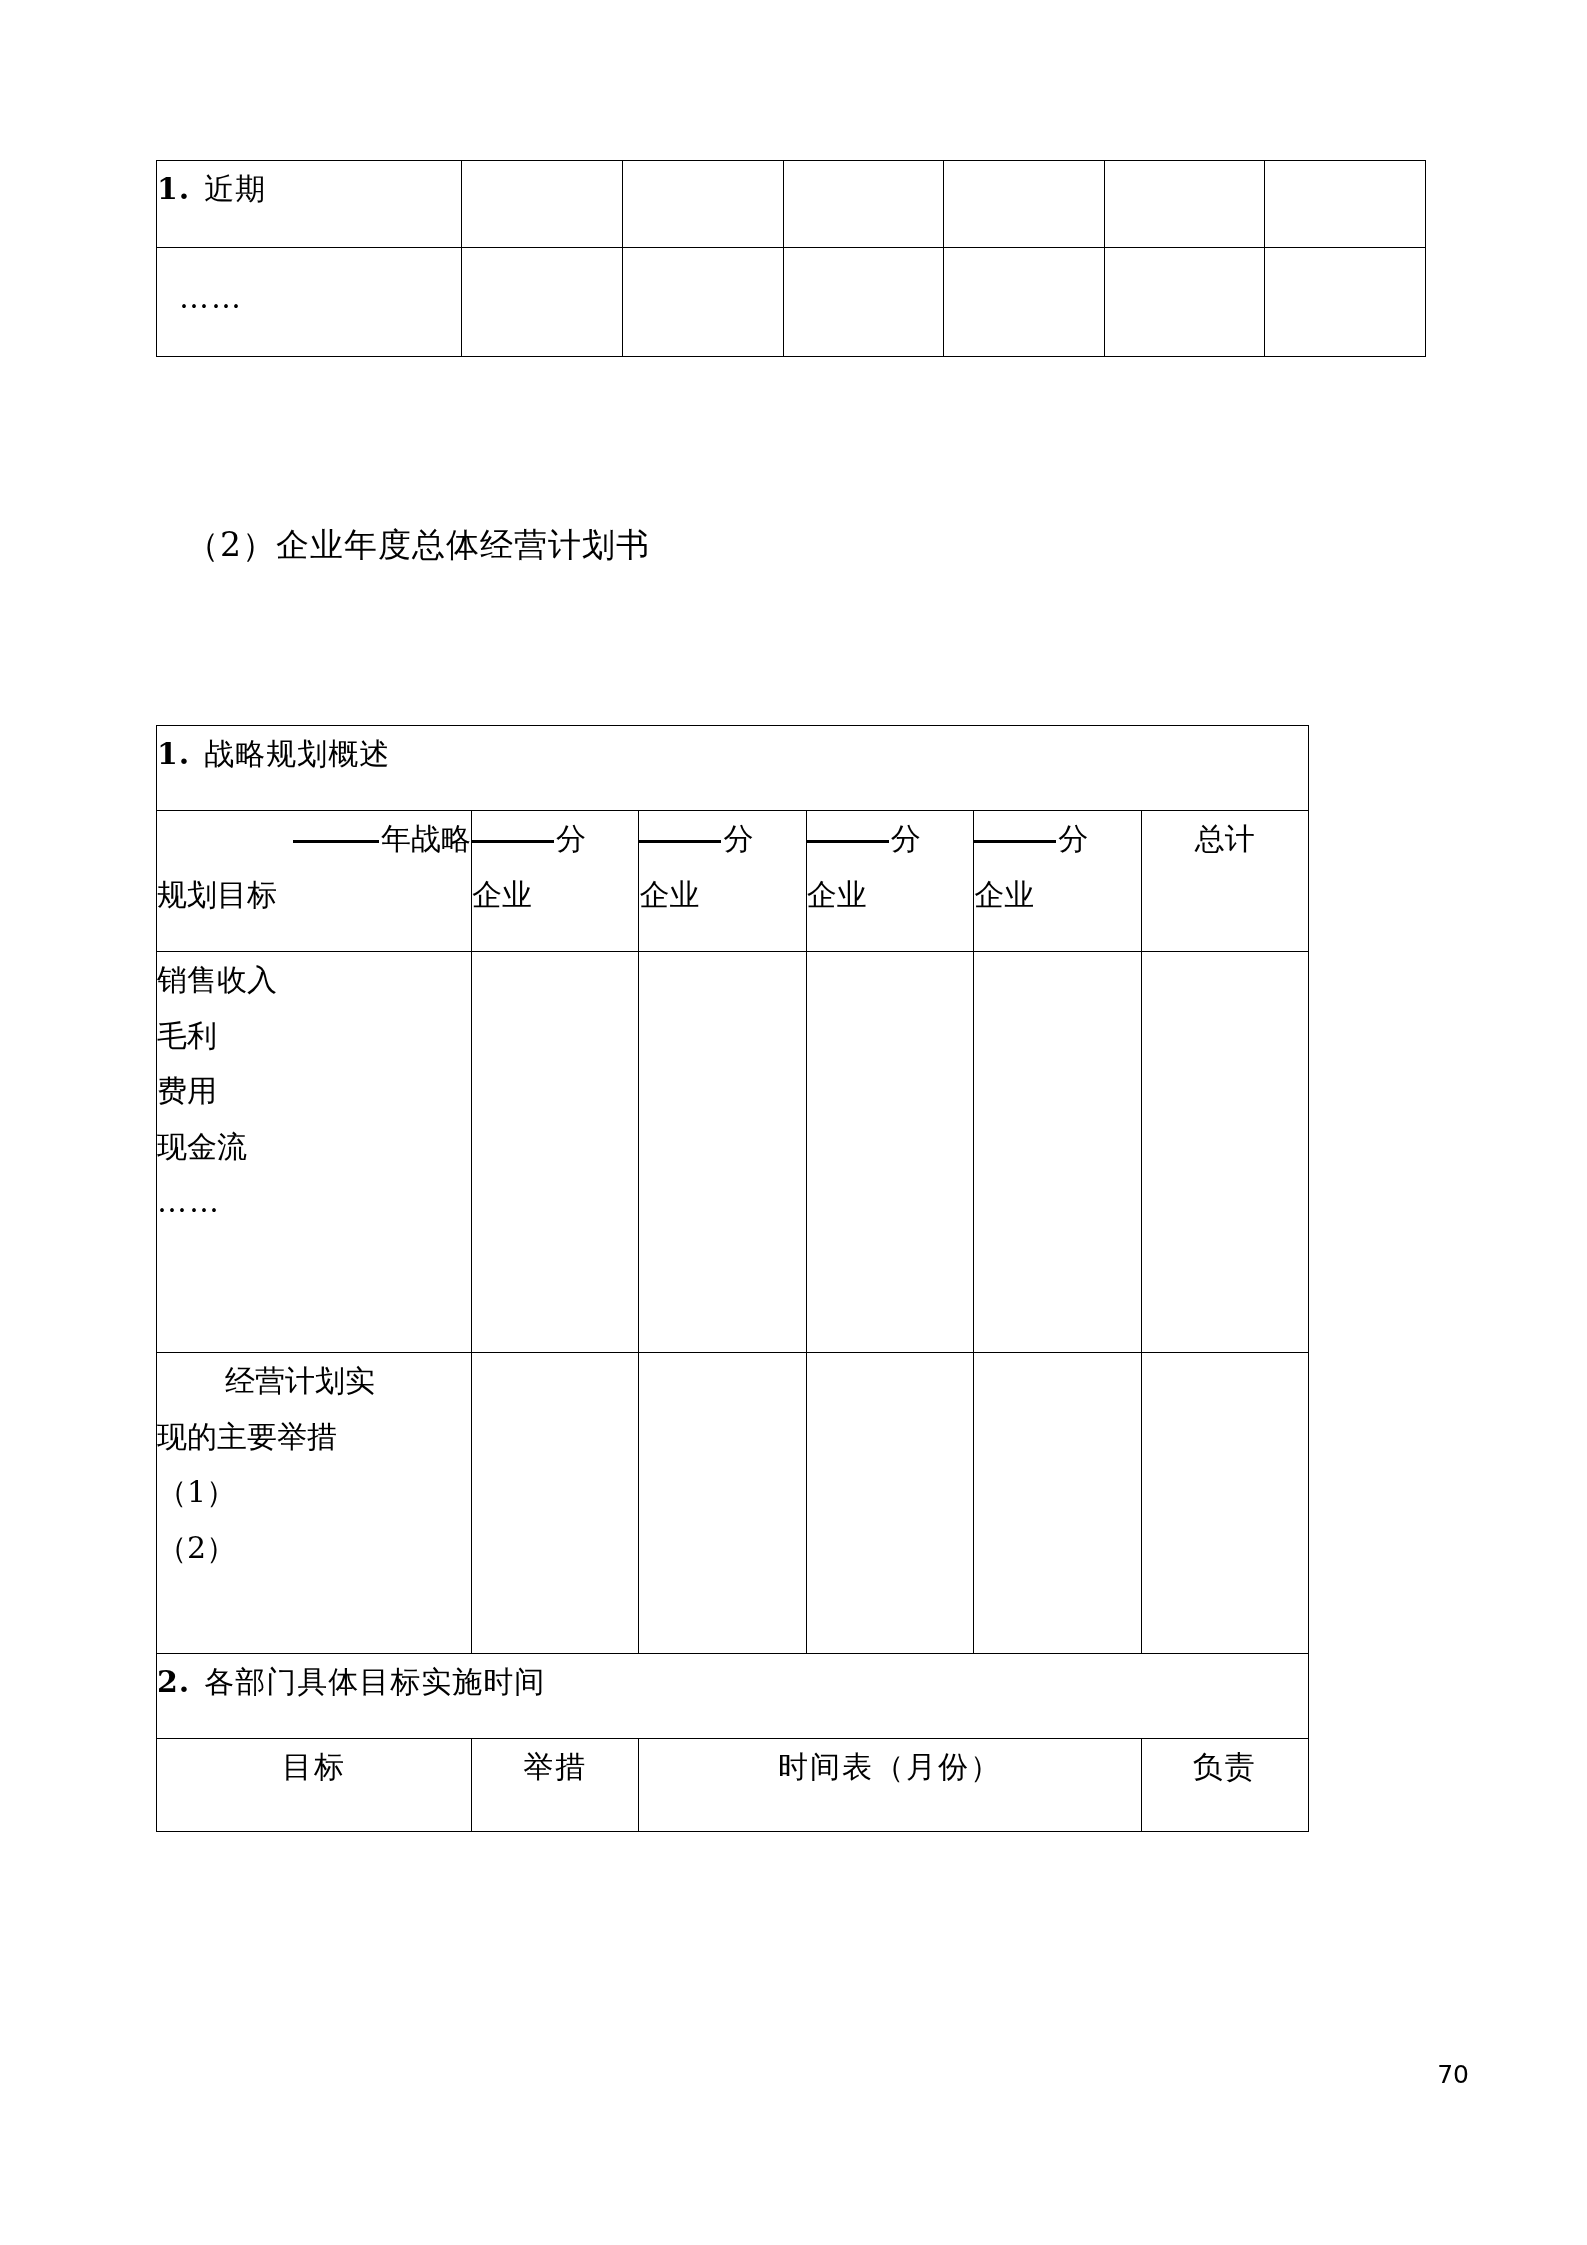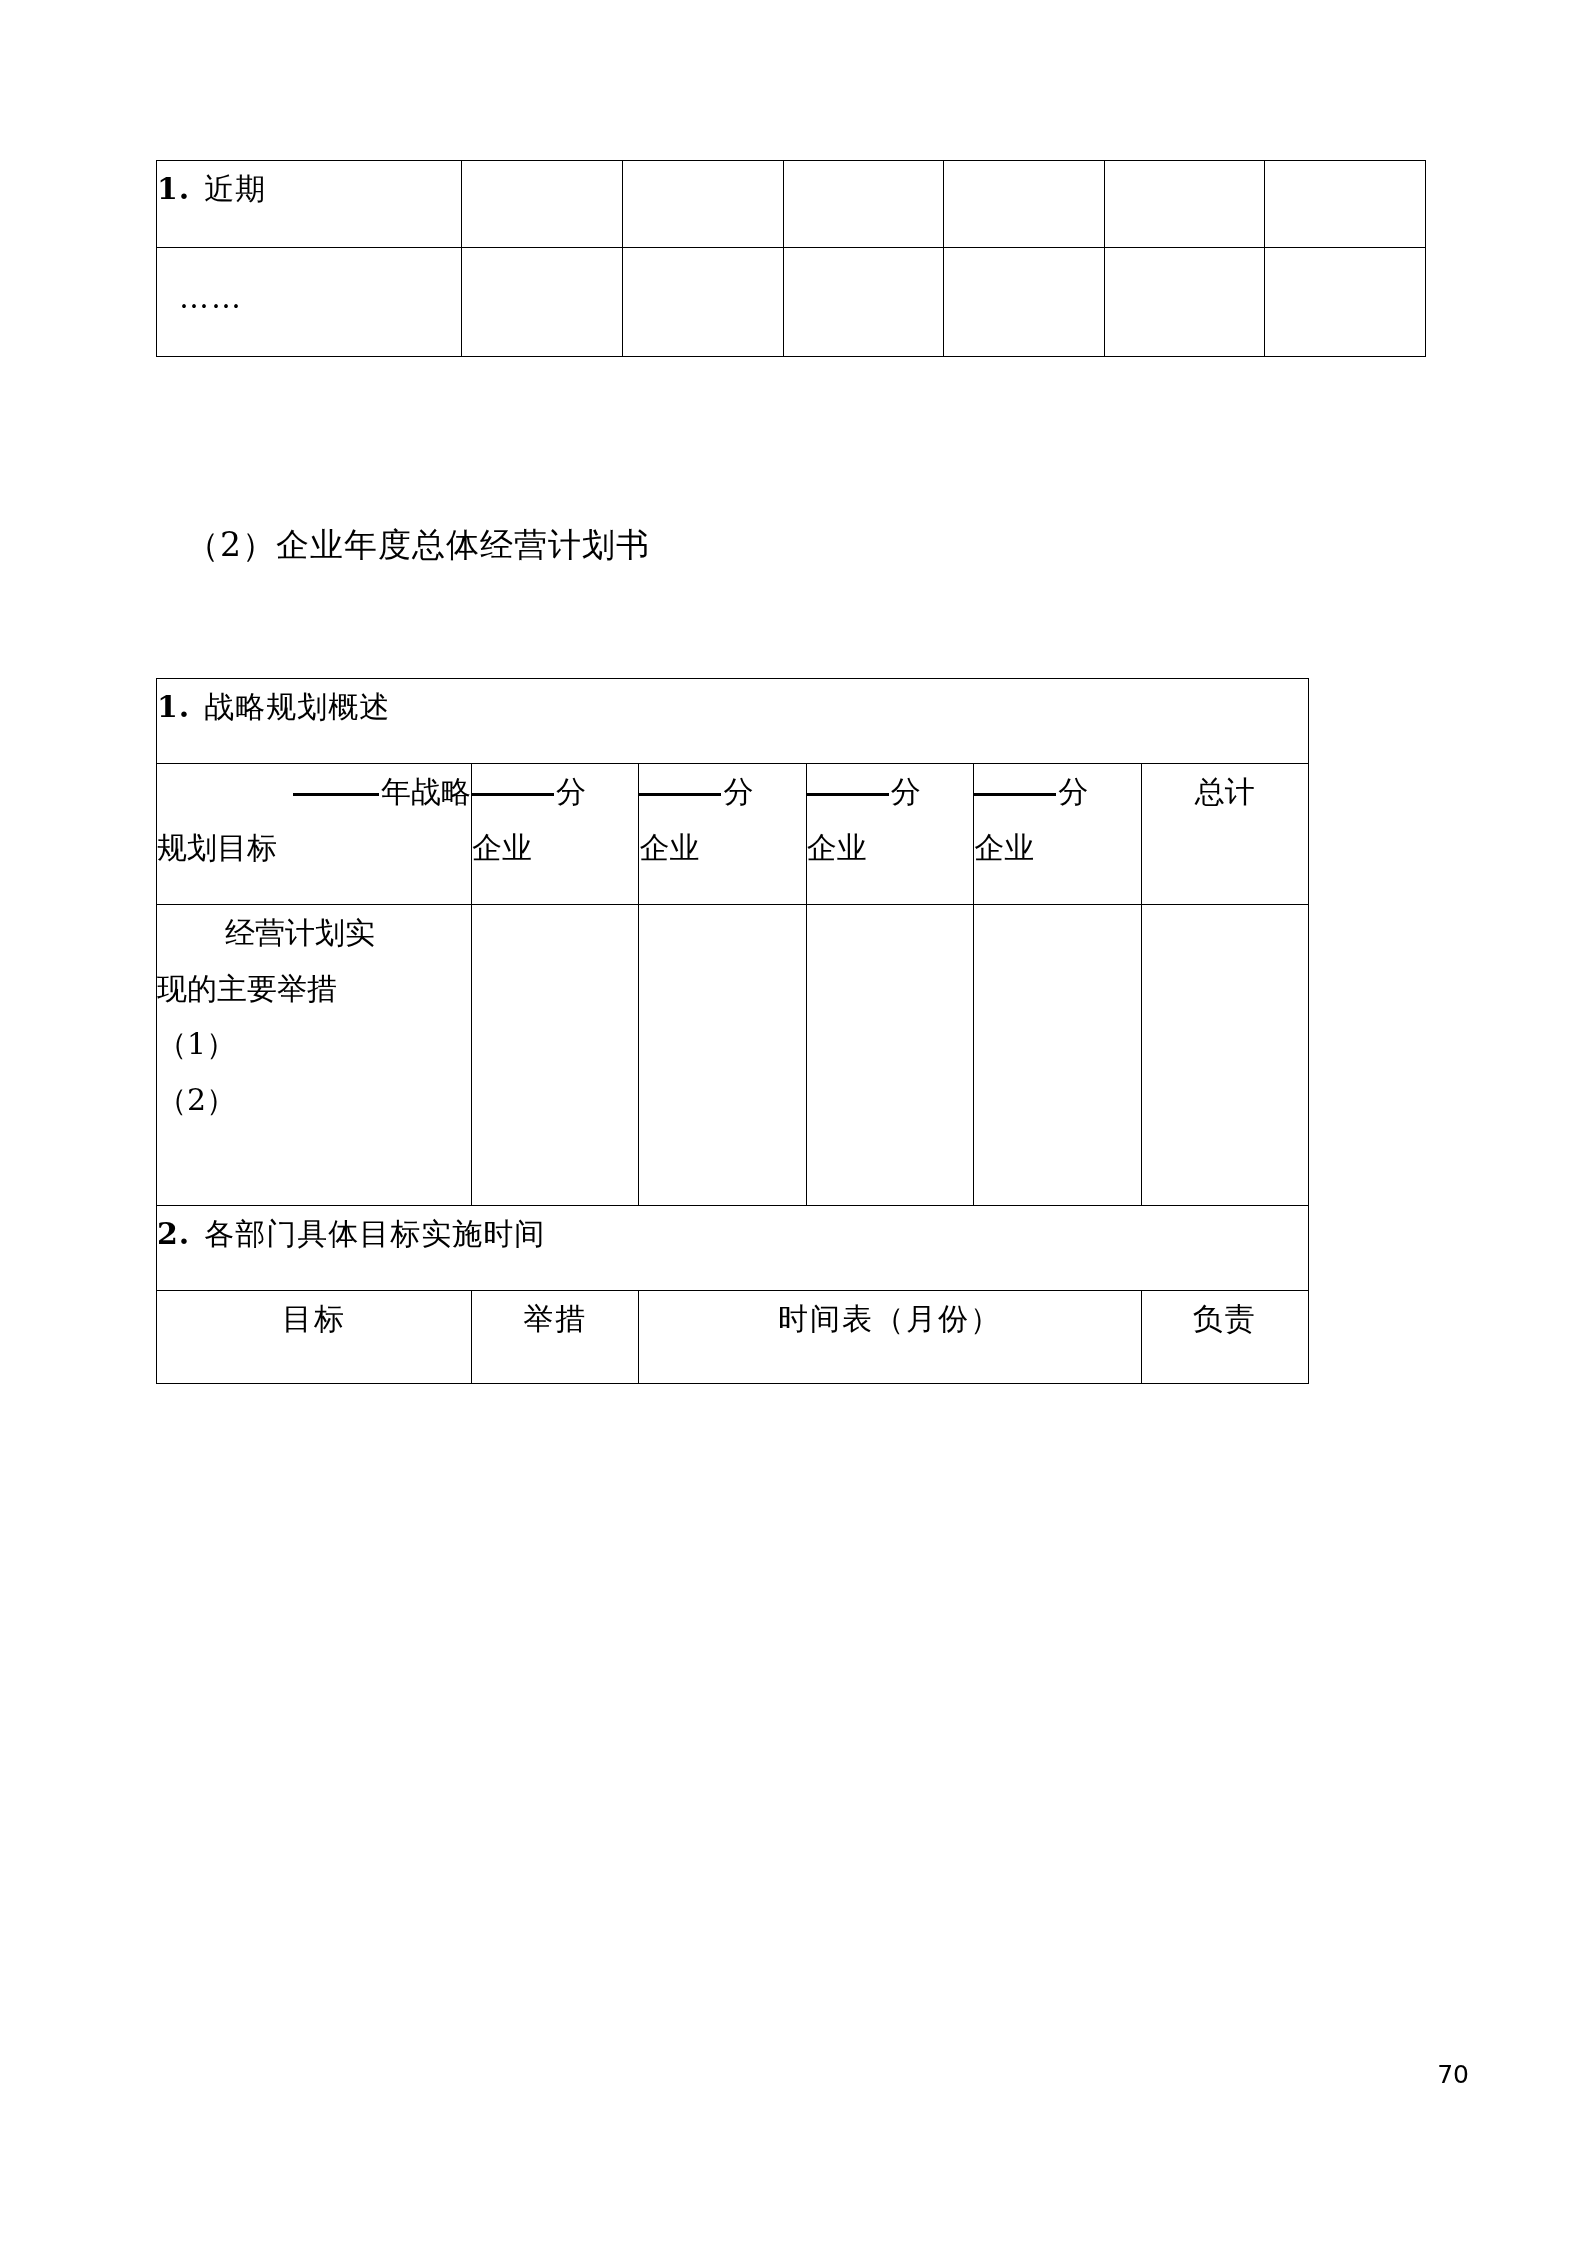--- a/index.html
+++ b/index.html
@@ -65,21 +65,21 @@
     white-space: nowrap;
   }
 
   
   #main-table-wrap {
     position: absolute;
     left: 156px;
     top: 678px;
     width: 1153px;
   }
-  #main-table { width: 100%; }
+  #main-table { width: 100%; margin-top: 47px; }
   #main-table td { font-size: 30px; }
 
   .row-title {
     height: 84px;
     padding-left: 84px;
     padding-top: 14px;
     letter-spacing: 1px;
     white-space: nowrap;
   }
   .hdr-cell {
@@ -236,20 +236,34 @@
             <div class="l1"><span class="blank-line short"></span><span>分</span></div>
             <div class="l2">企业</div>
           </td>
           <td class="hdr-cell">
             <div class="l1"><span class="blank-line short"></span><span>分</span></div>
             <div class="l2">企业</div>
           </td>
           <td class="hdr-cell hdr-total">总计</td>
         </tr>
 
+        <tr>
+          <td class="metrics-cell">
+            <div>销售收入</div>
+            <div>毛利</div>
+            <div>费用</div>
+            <div>现金流</div>
+            <div class="dots">……</div>
+          </td>
+          <td></td>
+          <td></td>
+          <td></td>
+          <td></td>
+          <td></td>
+        </tr>
 
         <tr>
           <td class="measures-cell">
             <div class="indent">经营计划实</div>
             <div>现的主要举措</div>
             <div>（1）</div>
             <div>（2）</div>
           </td>
           <td></td>
           <td></td>

